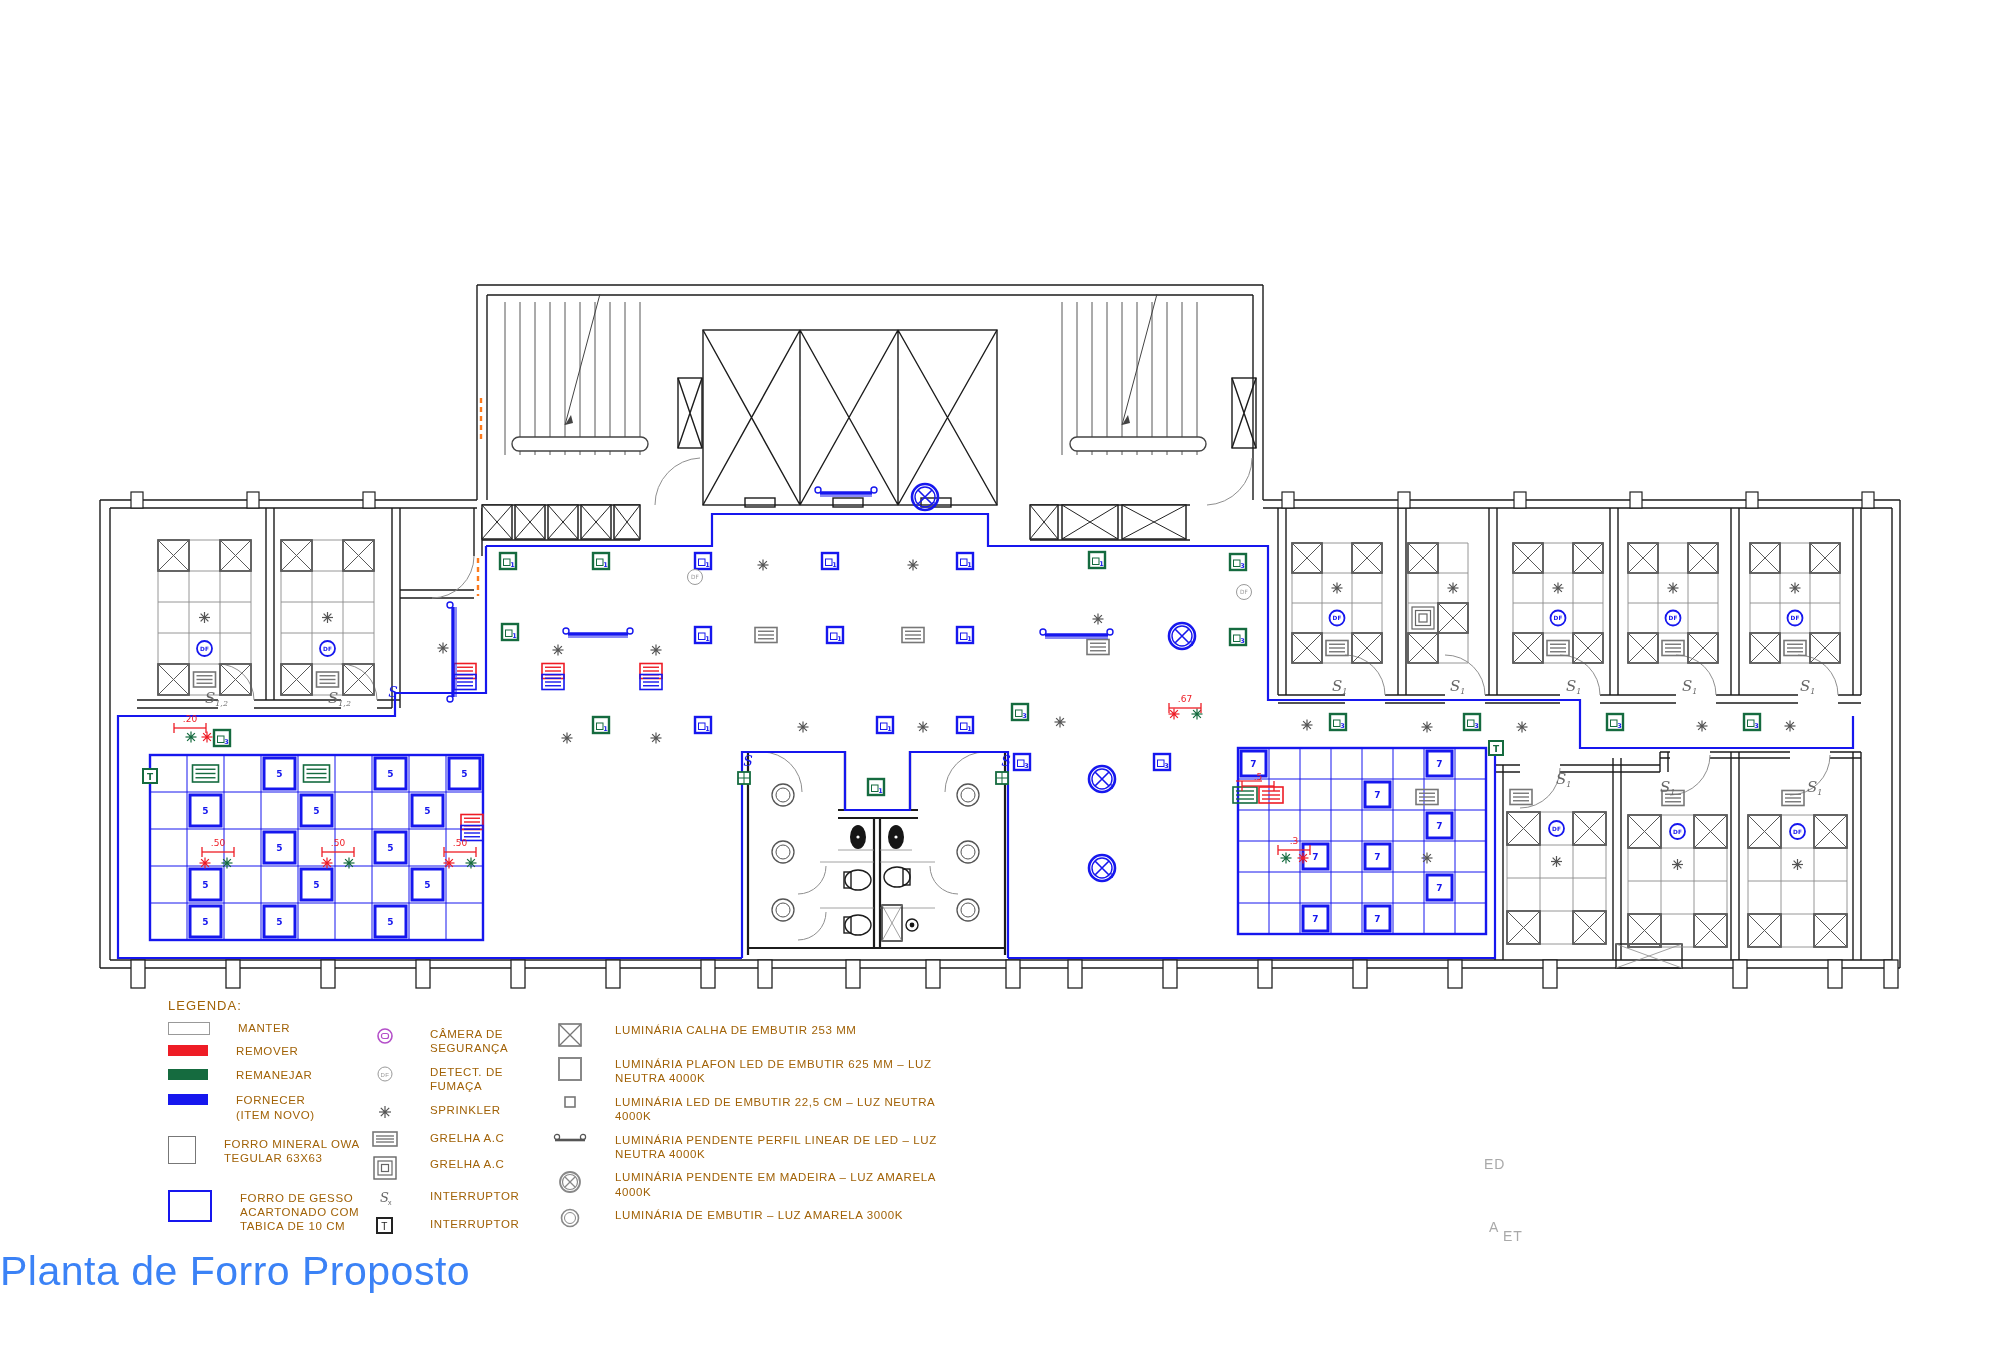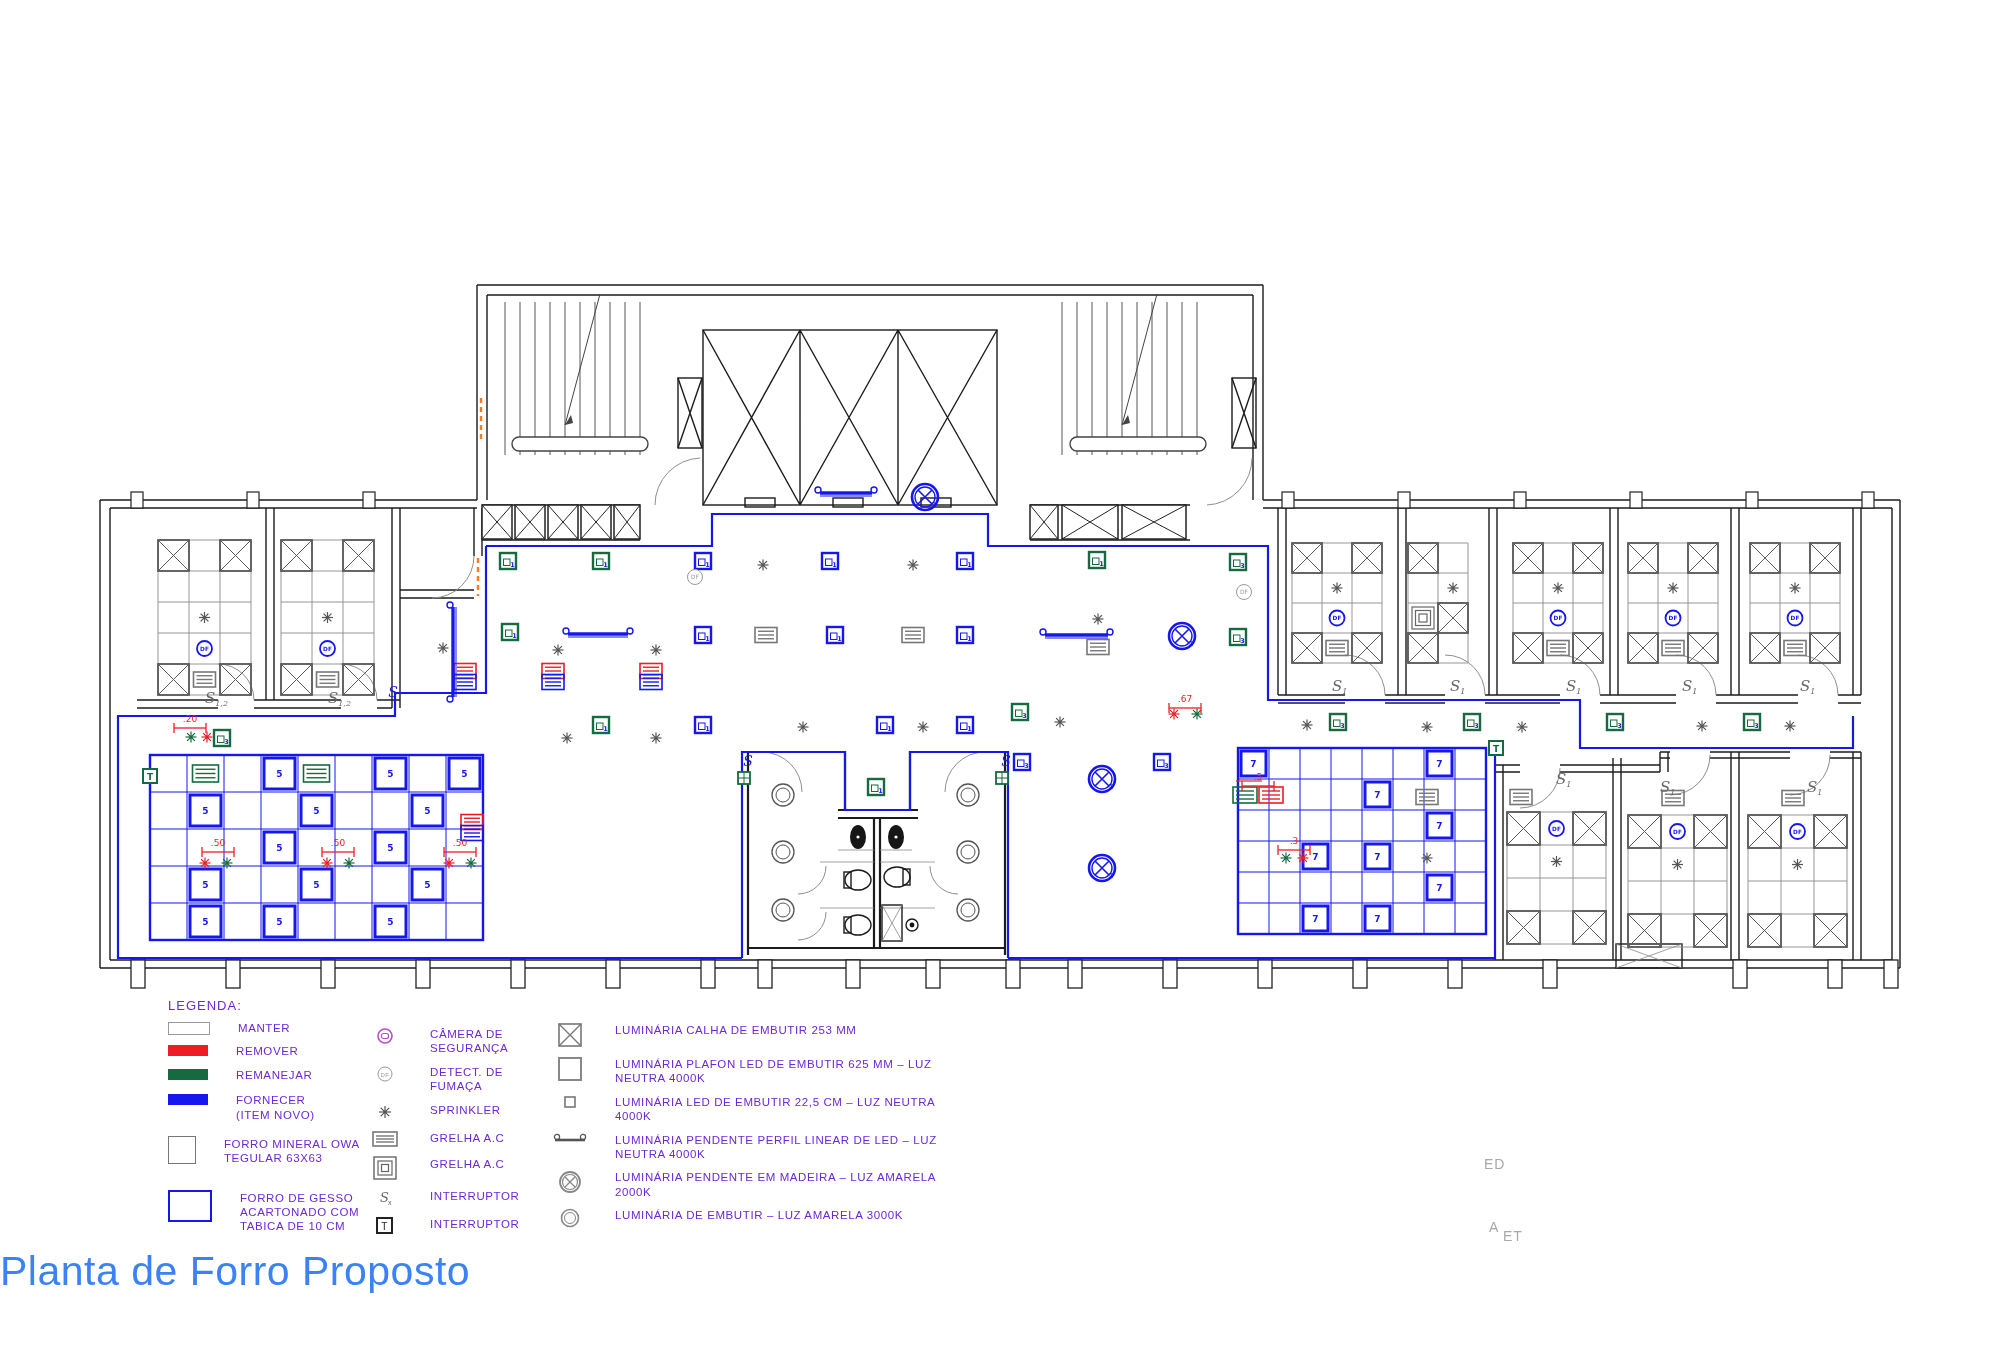--- a/index.html
+++ b/index.html
@@ -5,21 +5,21 @@
   html,body{margin:0;padding:0;background:#ffffff;}
   body{width:2000px;height:1350px;position:relative;overflow:hidden;
        font-family:"Liberation Sans", sans-serif;}
   #plan-svg{position:absolute;left:0;top:0;}
   .w{stroke:#1c1c1c;stroke-width:1.4;fill:none;}
   .w2{stroke:#1c1c1c;stroke-width:2.2;fill:none;}
   .thin{stroke:#8a8a8a;stroke-width:.8;fill:none;}
   .arc{stroke:#8f8f8f;stroke-width:1;fill:none;}
   .blueline{stroke:#1617ee;stroke-width:2.2;fill:none;}
   .dashO{stroke:#ff7a1a;stroke-width:2.4;fill:none;stroke-dasharray:5 4;}
-  .legend{position:absolute;left:168px;top:998px;width:1330px;color:#6d28d9;}
+  .legend{position:absolute;left:168px;top:998px;width:1330px;color:#a16207;}
   .legend .hd{font-size:13px;letter-spacing:1px;margin-bottom:8px;}
   .lcol{position:absolute;top:0;}
   .col-status{left:0;top:22px;width:195px;}
   .col-dev{left:200px;top:28px;width:185px;}
   .col-lum{left:385px;top:24px;width:640px;}
   .lrow{display:flex;align-items:flex-start;gap:28px;margin-bottom:8px;
         font-size:11.5px;letter-spacing:.6px;line-height:1.25;}
   .lrow .lbl{white-space:pre-line;padding-top:1px;}
   .sw{flex:0 0 auto;}
   .ico{flex:0 0 34px;display:flex;justify-content:center;}
@@ -1130,21 +1130,21 @@
       <div class="lrow">
         <div class="ico">
           <svg width="26" height="26">
             <circle cx="13" cy="13" r="10" fill="none" stroke="#888" stroke-width="1.8"></circle>
             <circle cx="13" cy="13" r="7.5" fill="none" stroke="#888" stroke-width="1.2"></circle>
             <line x1="8" y1="8" x2="18" y2="18" stroke="#888" stroke-width="1.2"></line>
             <line x1="18" y1="8" x2="8" y2="18" stroke="#888" stroke-width="1.2"></line>
           </svg>
         </div>
         <div class="lbl">LUMINÁRIA PENDENTE EM MADEIRA – LUZ AMARELA
-2000K</div>
+4000K</div>
       </div>
       <div class="lrow">
         <div class="ico">
           <svg width="26" height="22">
             <circle cx="13" cy="11" r="8.5" fill="none" stroke="#888" stroke-width="1.6"></circle>
             <circle cx="13" cy="11" r="5.5" fill="none" stroke="#888" stroke-width="1"></circle>
           </svg>
         </div>
         <div class="lbl">LUMINÁRIA DE EMBUTIR – LUZ AMARELA 3000K</div>
       </div>

